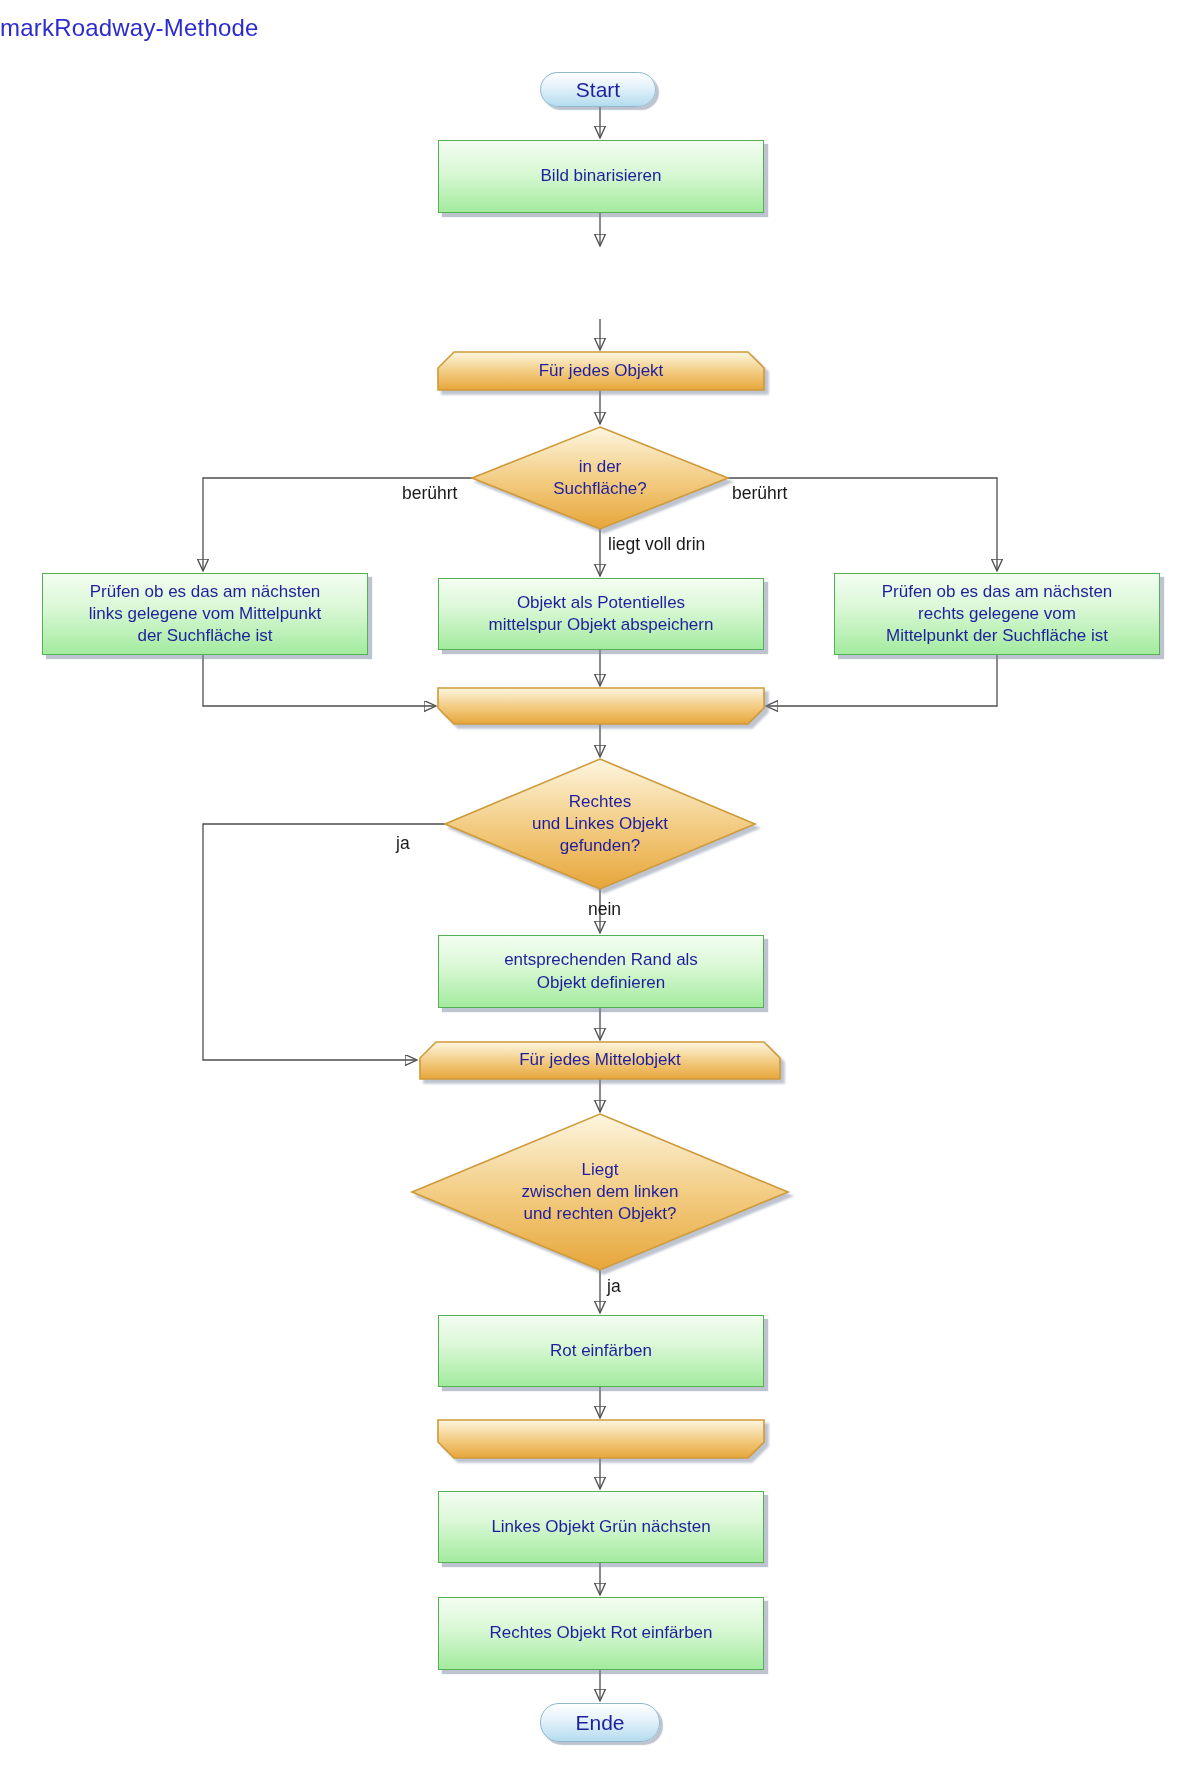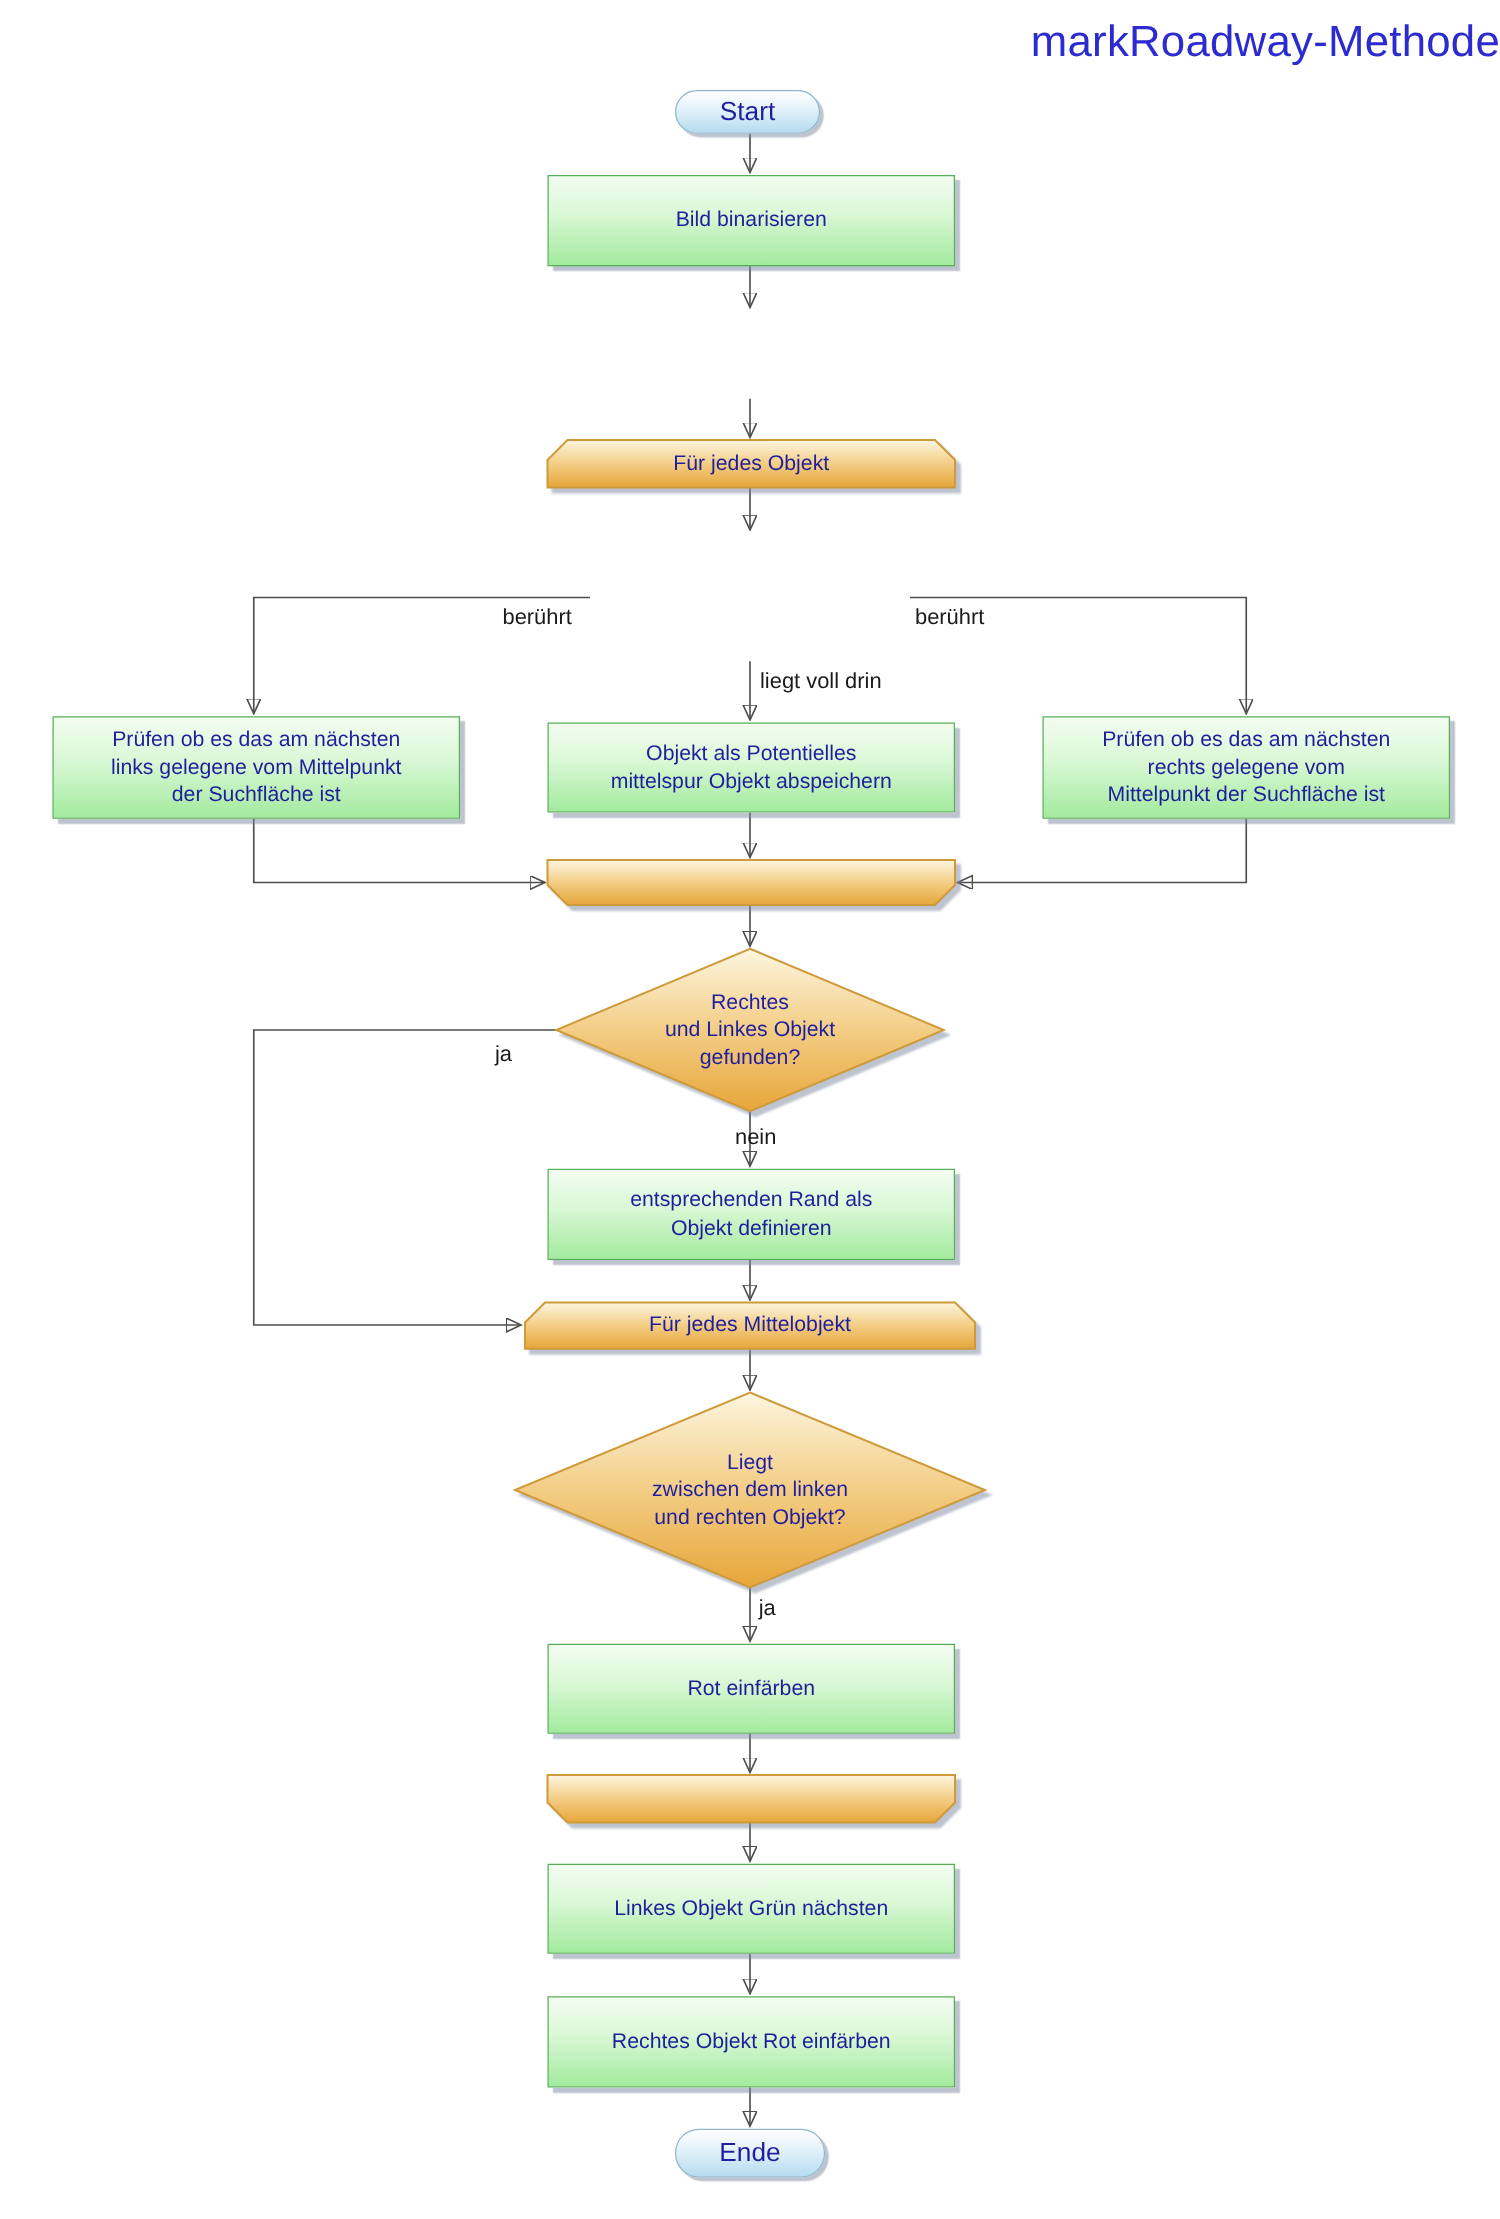--- a/index.html
+++ b/index.html
@@ -1,22 +1,22 @@
 <!DOCTYPE html>
 <html><head>
 <meta charset="utf-8">
 <style>
   html,body{margin:0;padding:0;background:#ffffff;}
   #canvas{
     position:relative;width:1200px;height:1775px;background:#ffffff;overflow:hidden;
     font-family:"Liberation Sans",sans-serif;
   }
   #page-title{
-    position:absolute;left:0;top:14px;width:1200px;text-align:right;
-    font-size:35px;color:#2b2bd0;letter-spacing:0.2px;
+    position:absolute;left:0;top:14px;width:1200px;text-align:left;
+    font-size:24px;color:#2b2bd0;letter-spacing:0.2px;
   }
   .node{position:absolute;text-decoration:underline;}
   .node-label{
     position:absolute;inset:0;display:flex;align-items:center;justify-content:center;
     text-align:center;white-space:pre-line;color:#1f1f9e;font-size:17px;line-height:1.3;
     z-index:2;pointer-events:none;
   }
   .process{
     background:linear-gradient(180deg,#f3fdf1 0%,#dcf8d8 40%,#a3eb9e 100%);
     border:1.5px solid #55b055;
@@ -91,20 +91,27 @@
   </div>
 
 
   <div class="node" style="left:438px;top:352px;width:326px;height:38px;">
     <svg class="shape-svg" width="326" height="38">
       <polygon points="0,38 0,16 16,0 310,0 326,16 326,38"></polygon>
     </svg>
     <div class="node-label">Für jedes Objekt</div>
   </div>
 
+  <div class="node" style="left:472px;top:427px;width:256px;height:102px;">
+    <svg class="shape-svg" width="256" height="102">
+      <polygon points="128,0 256,51 128,102 0,51"></polygon>
+    </svg>
+    <div class="node-label">in der
+Suchfläche?</div>
+  </div>
 
   <span class="edge-label" style="left:402px;top:483px;">berührt</span>
   <span class="edge-label" style="left:732px;top:483px;">berührt</span>
   <span class="edge-label" style="left:608px;top:534px;">liegt voll drin</span>
 
   <div class="node process" style="left:42px;top:573px;width:326px;height:82px;">
     <div class="node-label">Prüfen ob es das am nächsten
 links gelegene vom Mittelpunkt
 der Suchfläche ist</div>
   </div>

